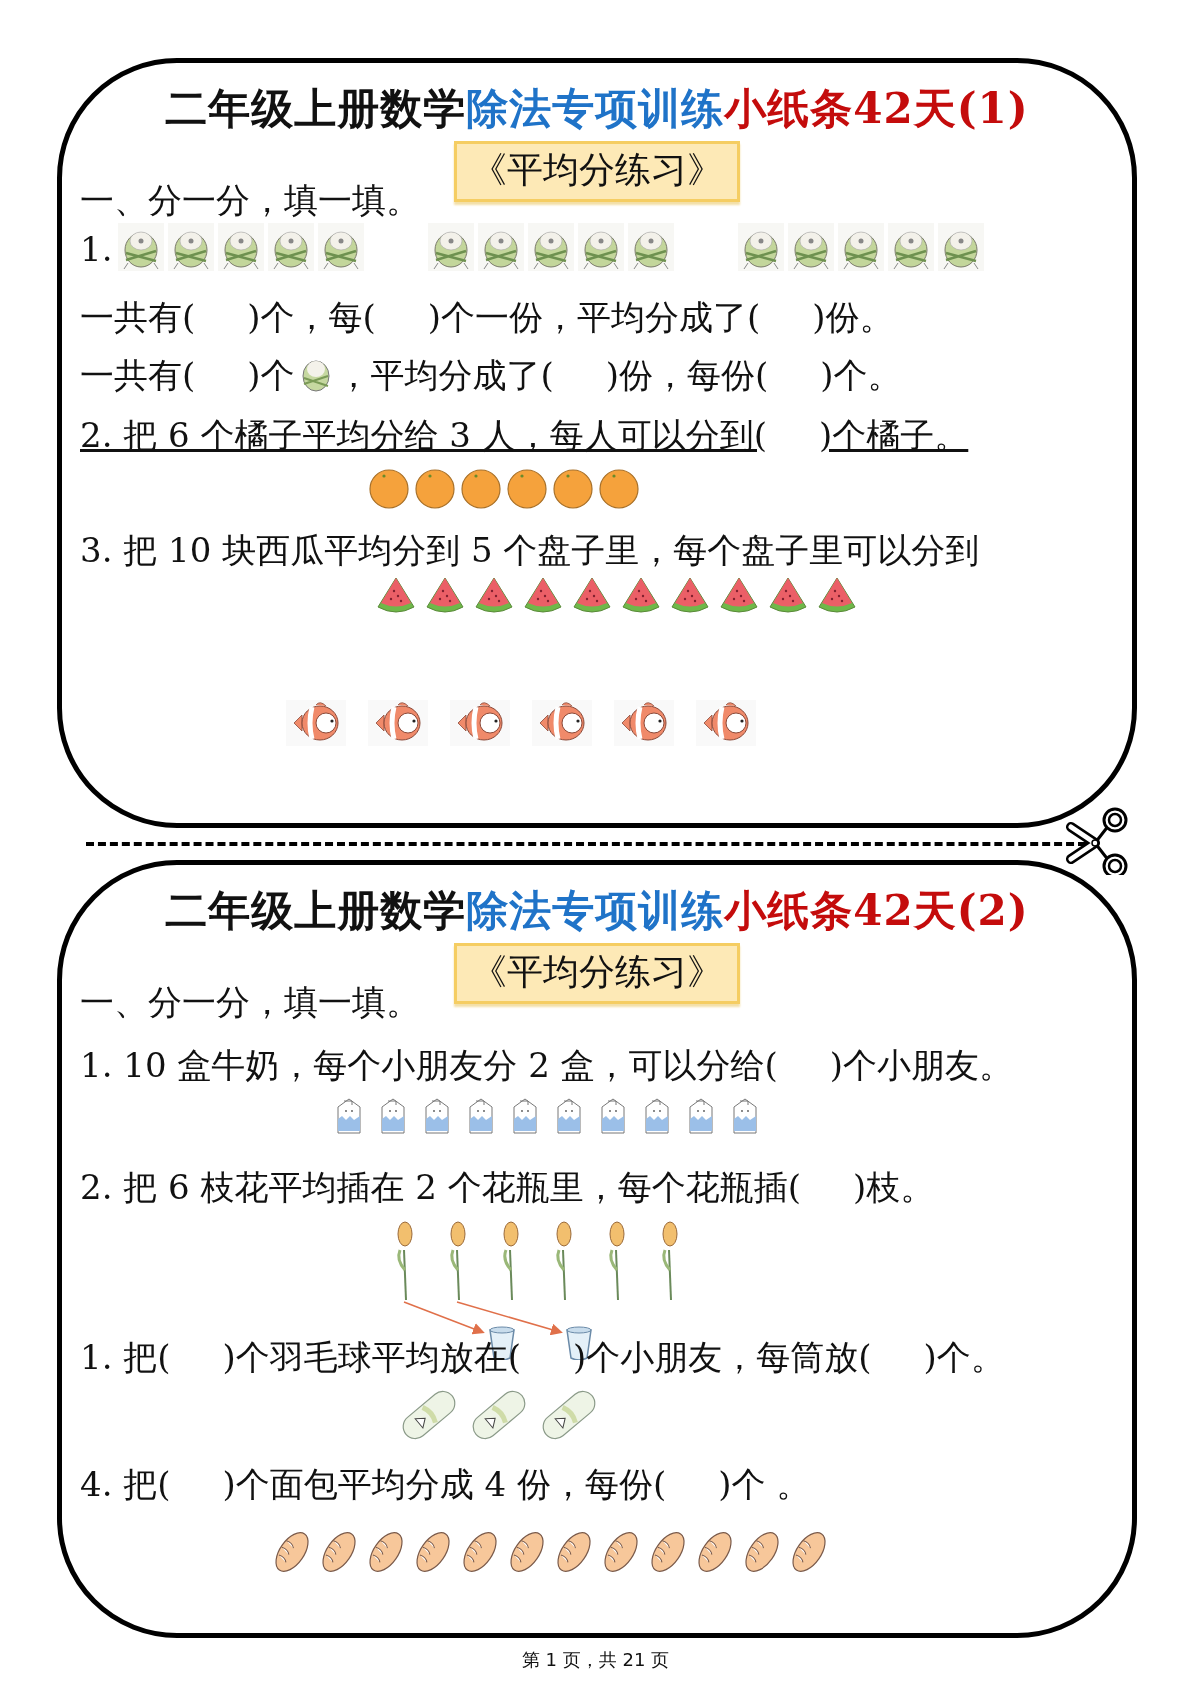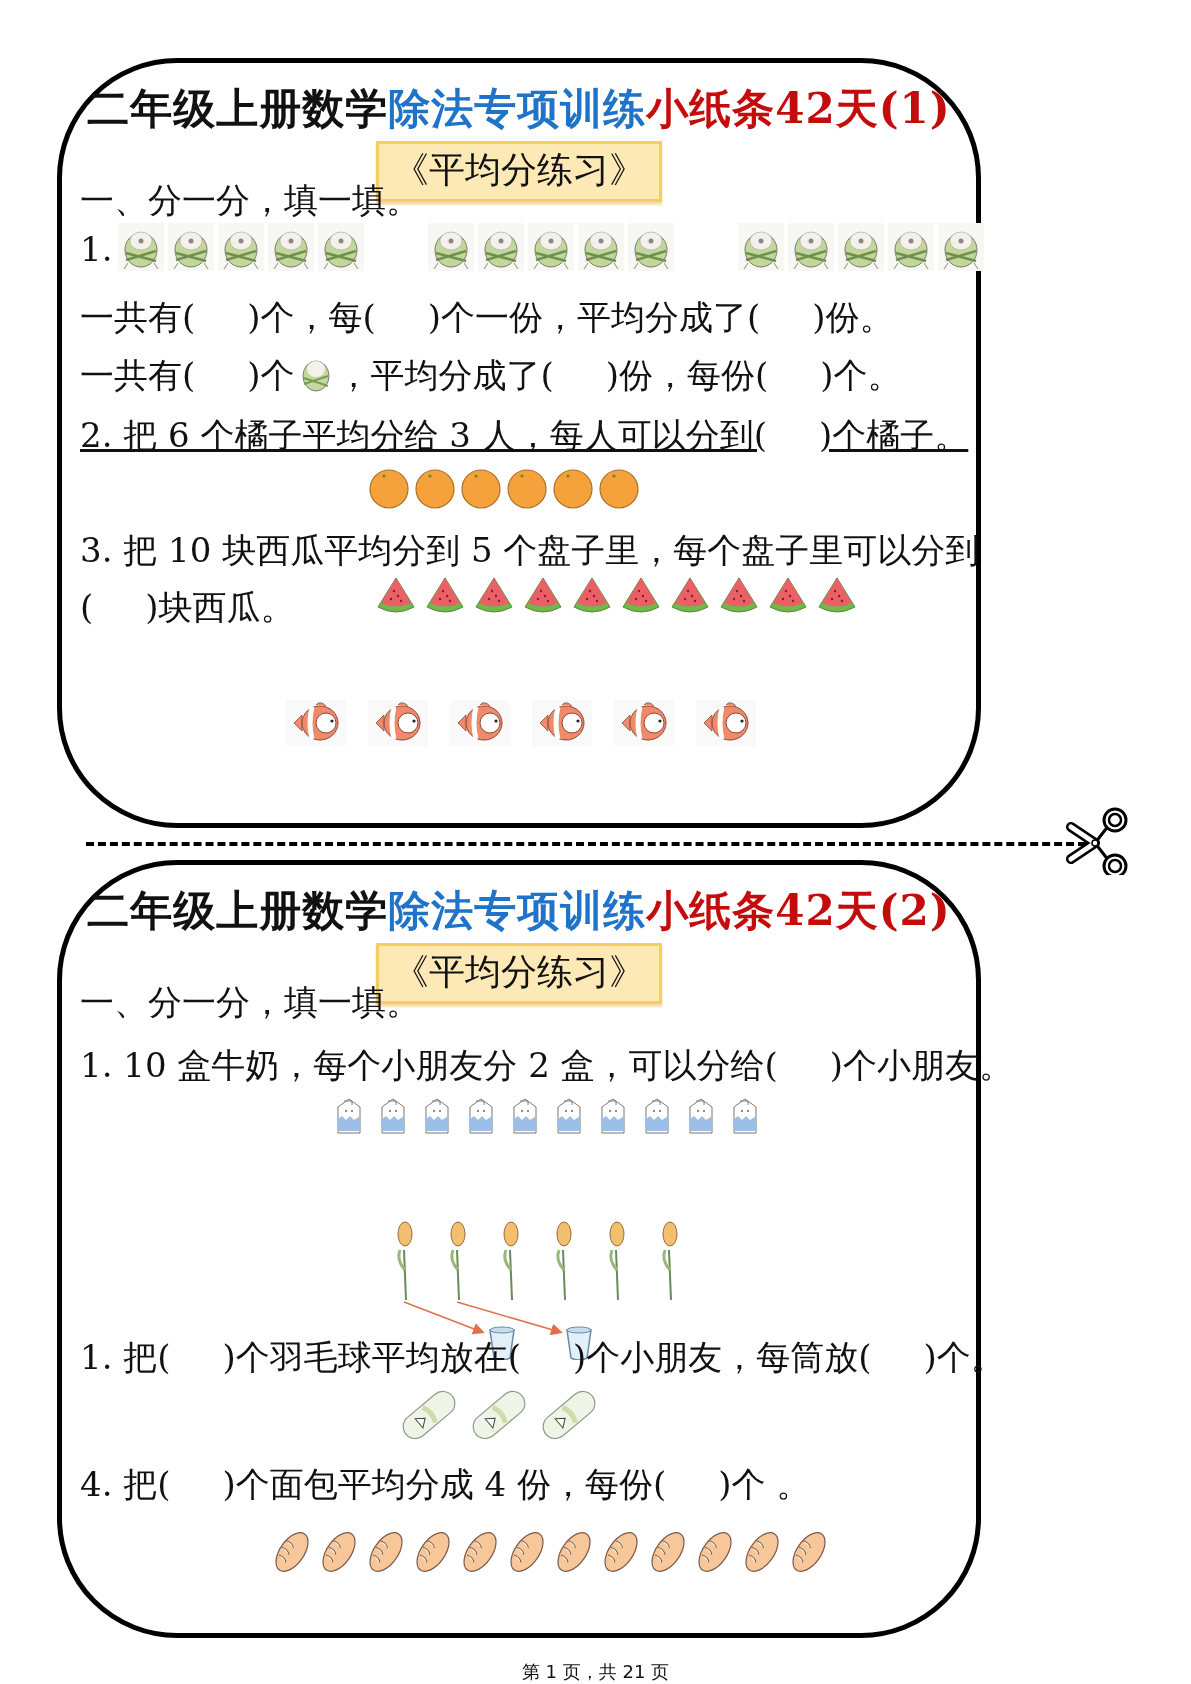--- a/index.html
+++ b/index.html
@@ -1,36 +1,36 @@
 <!DOCTYPE html>
 <html><head>
 <meta charset="utf-8">
 <style>
   html, body { margin:0; padding:0; background:#ffffff; }
   body { width:1191px; height:1684px; position:relative; overflow:hidden;
          font-family:"DejaVu Serif","Liberation Serif",serif; color:#111; }
-  .card { position:absolute; left:57px; width:924px; border:5px solid #000;
+  .card { position:absolute; left:57px; width:1080px; border:5px solid #000;
           border-radius:120px; box-sizing:border-box; background:#fff; }
   .card1 { top:58px; height:770px; }
   .card2 { top:860px; height:778px; }
   .title { position:absolute; left:0; right:0; top:18px; text-align:center;
            font-size:42px; font-weight:bold; letter-spacing:1px; white-space:nowrap;
            font-family:"DejaVu Serif","Liberation Serif",serif; }
   .t-black { color:#111; }
   .t-blue { color:#1f73c8; }
   .t-red { color:#c40c0c; }
   .subtitle { position:absolute; left:50%; transform:translateX(-50%); top:78px;
               background:#fde9b6; border:3px solid #f5cd62; padding:2px 14px 4px 14px;
               font-size:36px; white-space:nowrap; box-shadow:0 3px 2px #f3dfa7; }
   .line { position:absolute; left:18px; font-size:34px; white-space:nowrap; }
   .blank { display:inline-block; width:52px; }
   .row { position:absolute; display:flex; align-items:center; }
   .dash { position:absolute; left:86px; top:842px; width:1000px; border-top:4px dashed #000; }
   .scissors { position:absolute; left:1065px; top:805px; }
-  .footer { position:absolute; top:1648px; left:0; right:0; text-align:center; font-size:18px; font-family:"DejaVu Sans","Liberation Sans",sans-serif;margin-top:12px; }
+  .footer { position:absolute; top:1648px; left:0; right:0; text-align:center; font-size:18px; font-family:"DejaVu Sans","Liberation Sans",sans-serif; }
   .pic { display:inline-block; }
   .inline-pic { display:inline-block; vertical-align:middle; margin:0 4px; }
 </style>
 </head>
 <body>
 
 <div class="card card1">
   <div class="title">
     <span class="t-black">二年级上册数学</span><span class="t-blue">除法专项训练</span><span class="t-red">小纸条42天(1)</span>
   </div>
@@ -206,23 +206,20 @@
           <ellipse cx="22" cy="21" rx="19" ry="19" fill="#f5a23c" stroke="#a8712a" stroke-width="1.2"></ellipse>
           <circle cx="17" cy="8" r="1.6" fill="#6a8a2a"></circle>
         </svg></span>
       <span class="pic" style="margin-right: 2px;"><svg width="44" height="42" viewBox="0 0 44 42">
           <ellipse cx="22" cy="21" rx="19" ry="19" fill="#f5a23c" stroke="#a8712a" stroke-width="1.2"></ellipse>
           <circle cx="17" cy="8" r="1.6" fill="#6a8a2a"></circle>
         </svg></span>
     </div>
 
   <div class="line" style="top:465px;">3.  把 10 块西瓜平均分到 5 个盘子里，每个盘子里可以分到</div>
-  <div class="line" style="top:522px;">
-    <span>(</span><span class="blank"></span><span>)块西瓜。</span>
-  </div>
   <div class="row" style="left:312px; top:512px;" id="melon-row">
       <span class="pic" style="margin-right: 5px;"><svg width="44" height="40" viewBox="0 0 44 40">
           <path d="M22 3 L40 32 Q22 42 4 32 Z" fill="#6fb849" stroke="#5a8a3a" stroke-width="1"></path>
           <path d="M22 3 L37 28 Q22 35 7 28 Z" fill="#eb5f67"></path>
           <circle cx="20" cy="16" r="1.2" fill="#802030"></circle>
           <circle cx="24" cy="21" r="1.2" fill="#802030"></circle>
           <circle cx="17" cy="24" r="1.2" fill="#802030"></circle>
           <circle cx="27" cy="26" r="1.2" fill="#802030"></circle>
         </svg></span>
       <span class="pic" style="margin-right: 5px;"><svg width="44" height="40" viewBox="0 0 44 40">
@@ -448,20 +445,23 @@
         </svg></span>
       <span class="pic" style="margin-right: 6px;"><svg width="38" height="40" viewBox="0 0 38 40">
           <path d="M8 12 L19 4 L30 12 L30 38 L8 38 Z" fill="#fff" stroke="#777" stroke-width="1"></path>
           <path d="M14 6 L22 6 L22 10" stroke="#777" fill="none"></path>
           <path d="M8 24 L12 21 L16 25 L20 21 L24 25 L30 21 L30 36 L8 36 Z" fill="#9bbfe8"></path>
           <circle cx="16" cy="16" r="0.9" fill="#555"></circle>
           <circle cx="22" cy="16" r="0.9" fill="#555"></circle>
         </svg></span>
     </div>
 
+  <div class="line" style="top:300px;">
+    <span>2.  把 6 枝花平均插在 2 个花瓶里，每个花瓶插(</span><span class="blank"></span><span>)枝。</span>
+  </div>
   <div style="position:absolute; left:328px; top:355px;">
     <svg width="300" height="140" viewBox="0 0 300 140" id="flower-svg">
         <g>
           <path d="M14 30 L16 80" stroke="#6a8a5a" stroke-width="2"></path>
           <path d="M15 50 Q6 40 10 30" stroke="#9ab878" stroke-width="3" fill="none"></path>
           <ellipse cx="15" cy="14" rx="7" ry="12" fill="#f2bf6e" stroke="#9a6a3a" stroke-width="1"></ellipse>
         </g>
         <g>
           <path d="M67 30 L69 80" stroke="#6a8a5a" stroke-width="2"></path>
           <path d="M68 50 Q59 40 63 30" stroke="#9ab878" stroke-width="3" fill="none"></path>

